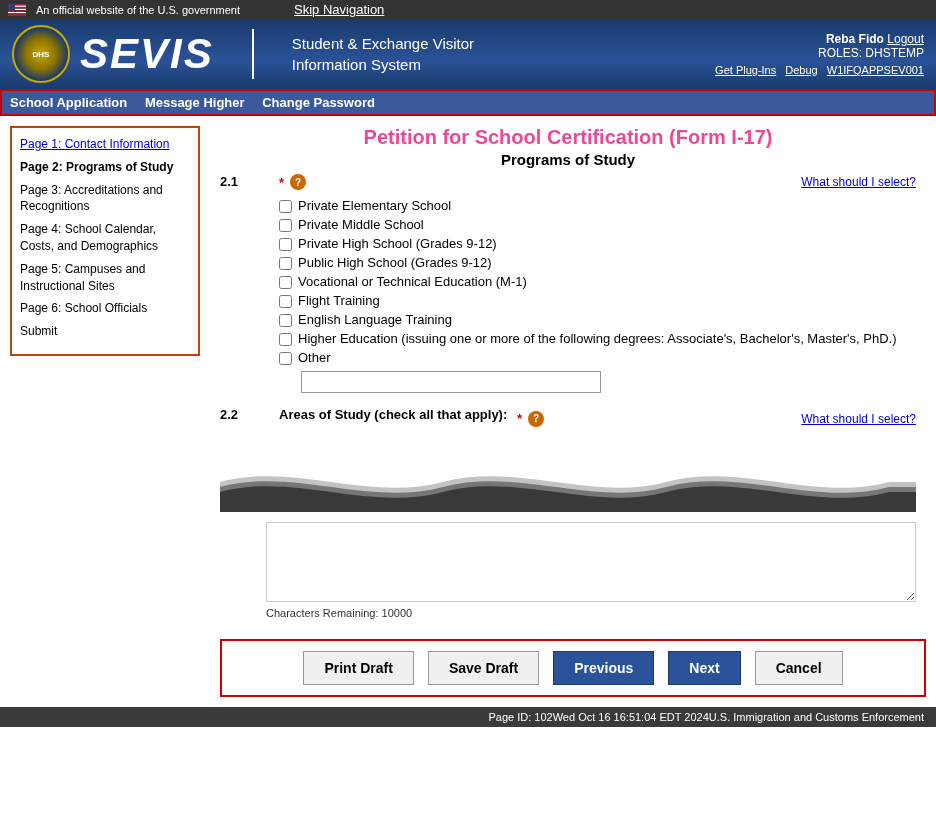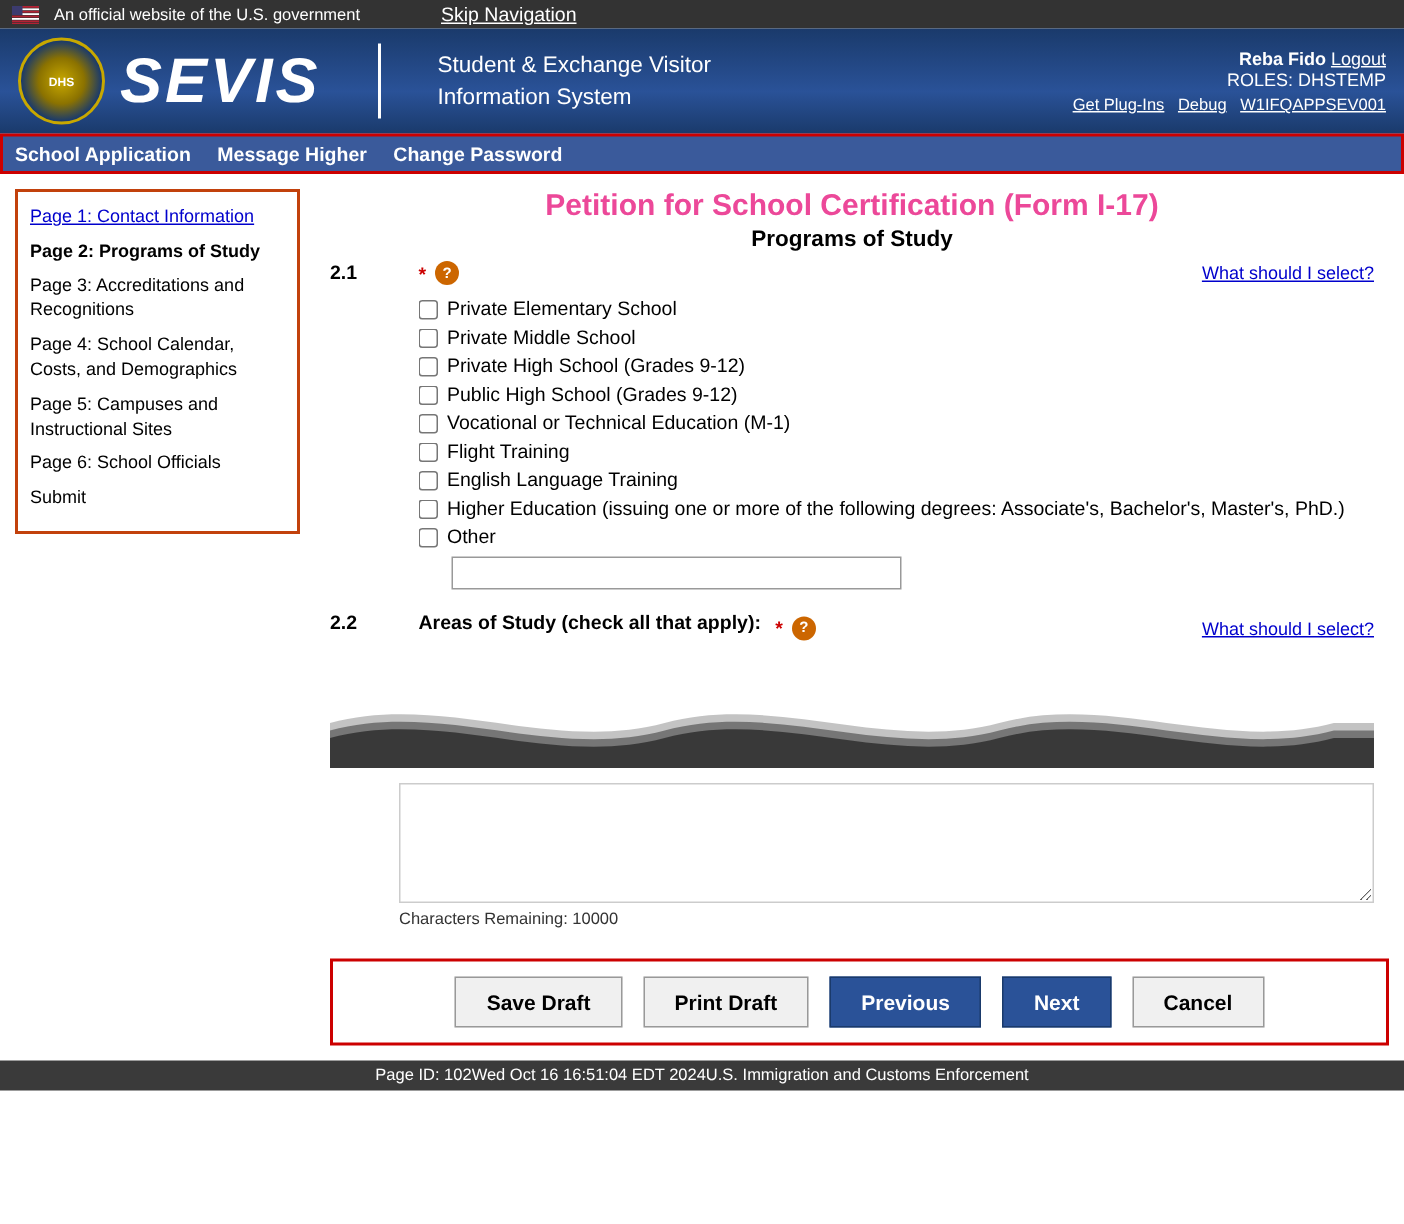--- a/index.html
+++ b/index.html
@@ -280,21 +280,21 @@
       border: 1px solid #1a3a6b;
     }
 
     
     .footer {
       background: #3a3a3a;
       color: #fff;
       font-size: 11px;
       padding: 4px 12px;
       display: flex;
-      justify-content: center;
+      justify-content: flex-end;
       align-items: center;
       margin-top: auto;
     }
 
     .content-wrapper {
       flex: 1;
     }
   </style>
 </head>
 <body>
@@ -453,22 +453,22 @@
       </div>
 
       <div style="padding: 0 0 0 46px;">
         <textarea class="textarea-section" rows="5" style=""></textarea>
         <div class="char-remaining">Characters Remaining: 10000</div>
       </div>
 
     </div>
 
     <div class="button-bar">
+      <button class="btn btn-default">Print Draft</button>
       <button class="btn btn-default">Save Draft</button>
-      <button class="btn btn-default">Print Draft</button>
       <button class="btn btn-primary">Previous</button>
       <button class="btn btn-primary">Next</button>
       <button class="btn btn-default">Cancel</button>
     </div>
 
   </div>
 </div>
 
 <div class="footer">
   <span>Page ID: 102</span>

